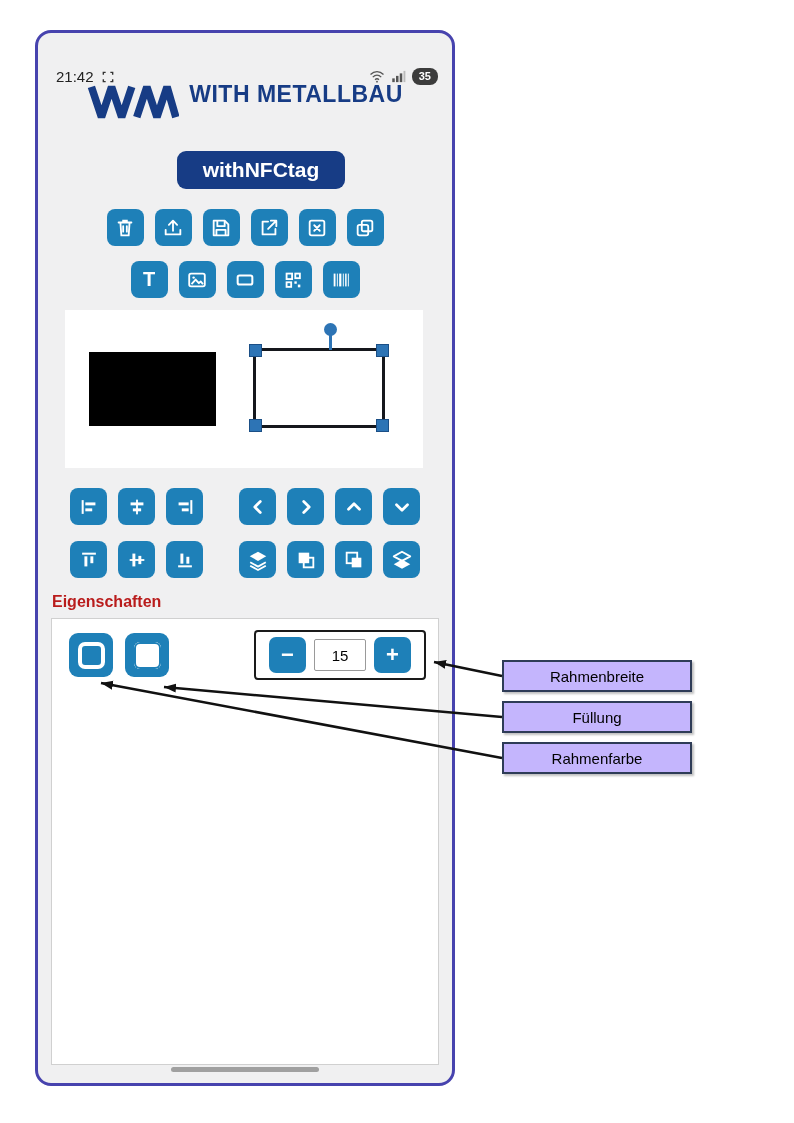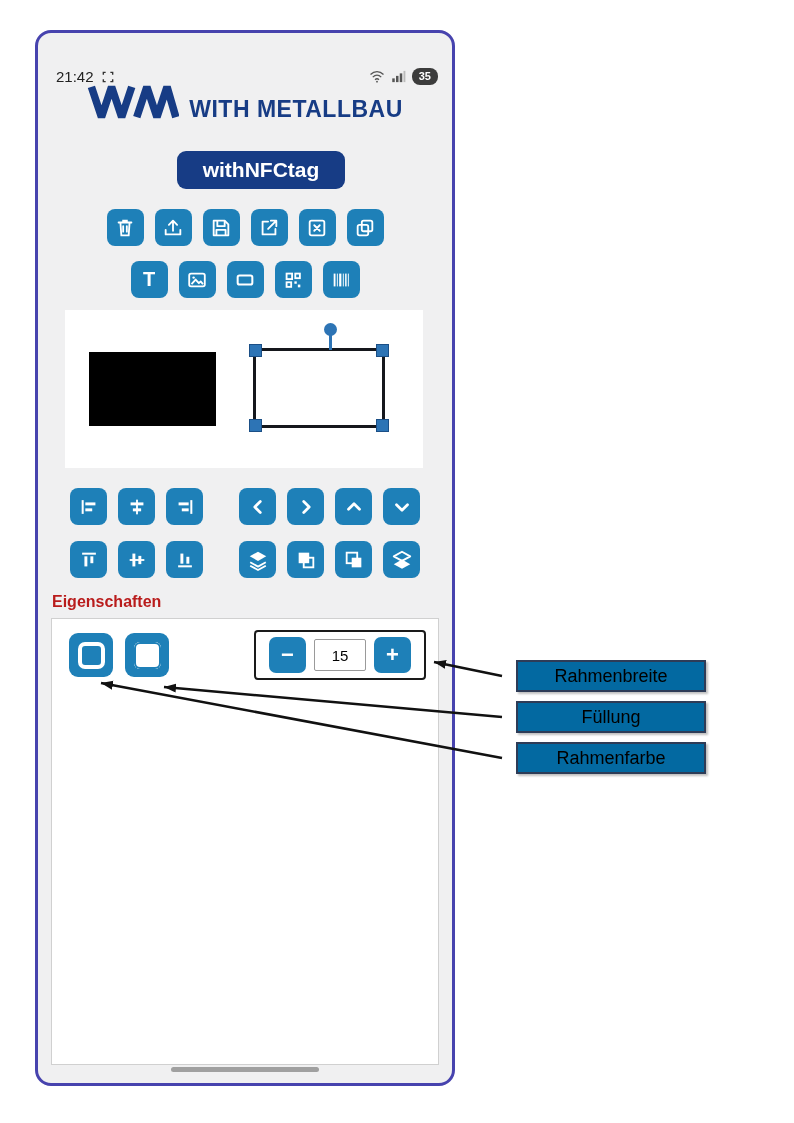--- a/index.html
+++ b/index.html
@@ -13,21 +13,21 @@
 
   
   .statusbar{position:absolute;top:28px;left:18px;right:14px;height:24px;
              display:flex;align-items:flex-end;justify-content:space-between;color:#222;}
   .sb-left{display:flex;align-items:center;gap:7px;font-size:15px;}
   .sb-right{display:flex;align-items:center;gap:6px;}
   .battery-pill{background:#3c3c3c;color:#fff;font-size:11px;font-weight:bold;
                 border-radius:8px;padding:2px 7px;line-height:1.2;}
 
   
-  .logorow{position:absolute;top:48px;left:0;right:0;display:flex;align-items:flex-end;
+  .logorow{position:absolute;top:48px;left:0;right:0;display:flex;align-items:flex-start;
            justify-content:center;gap:10px;}
   .brand{font-size:23px;font-weight:bold;color:#173c85;letter-spacing:.5px;}
 
   
   .nfcrow{position:absolute;top:118px;left:0;right:0;text-align:center;padding-left:32px;}
   .nfc-btn{display:inline-block;background:#173c85;color:#fff;font-weight:bold;
            font-size:21px;padding:7px 26px;border-radius:9px;border:none;
            font-family:"Liberation Sans",sans-serif;}
 
   
@@ -64,23 +64,23 @@
             font-size:22px;font-weight:bold;line-height:1;display:flex;align-items:center;
             justify-content:center;cursor:pointer;font-family:"Liberation Sans",sans-serif;padding:0;}
   .step-input{width:52px;height:32px;border:1px solid #9a9a9a;border-radius:2px;text-align:center;
               font-size:15px;font-family:"Liberation Sans",sans-serif;box-sizing:border-box;}
 
   
   .homebar{position:absolute;bottom:11px;left:50%;transform:translateX(-50%);
            width:148px;height:5px;background:#a0a0a0;border-radius:3px;}
 
   
-  .ann-label{position:absolute;left:516px;width:190px;height:32px;background:#0369a1;
+  .ann-label{position:absolute;left:502px;width:190px;height:32px;background:#c4b5fd;
              border:2px solid #2e3c57;box-sizing:border-box;display:flex;align-items:center;
-             justify-content:center;font-size:18px;color:#000;z-index:4;
+             justify-content:center;font-size:15px;color:#000;z-index:4;
              box-shadow:2px 2px 2px rgba(0,0,0,.25);}
   .ann-1{top:660px}.ann-2{top:701px}.ann-3{top:742px}
   .arrows{position:absolute;left:0;top:0;width:794px;height:1123px;z-index:5;pointer-events:none;}
 </style>
 </head>
 <body>
 
 <div class="page">
 
   <div class="phone">

